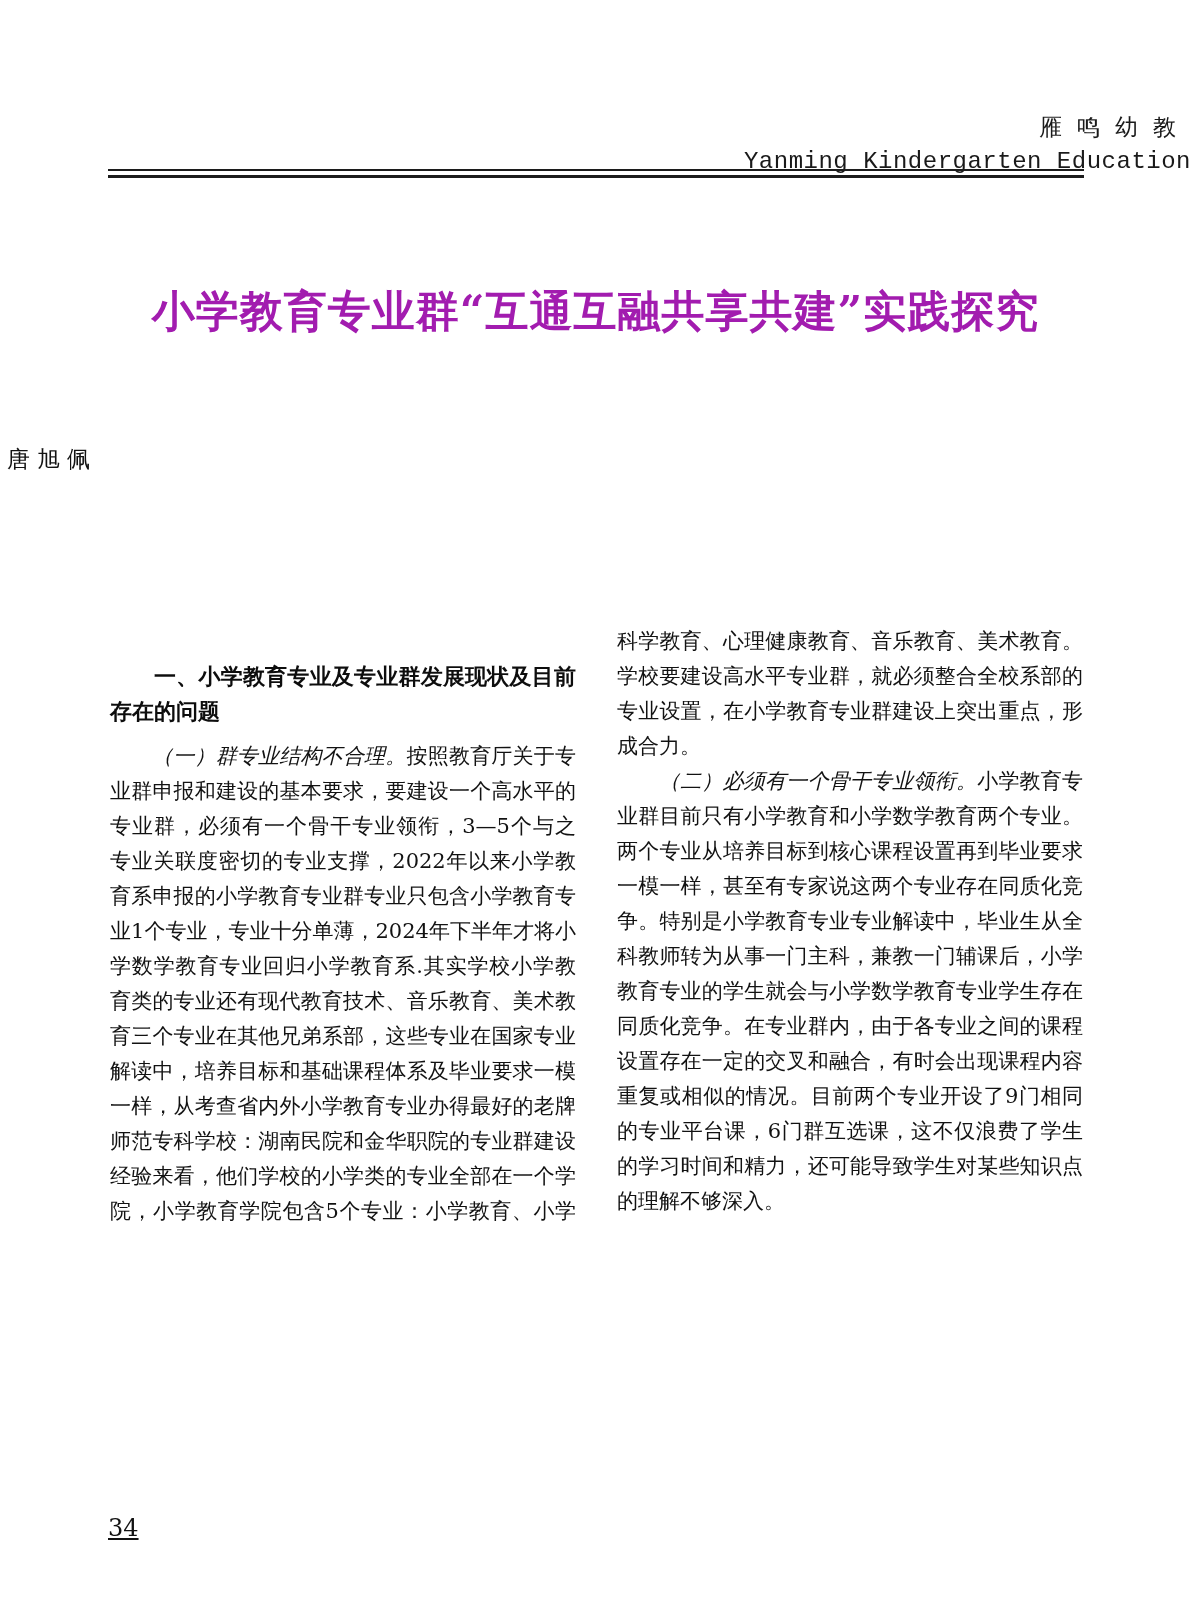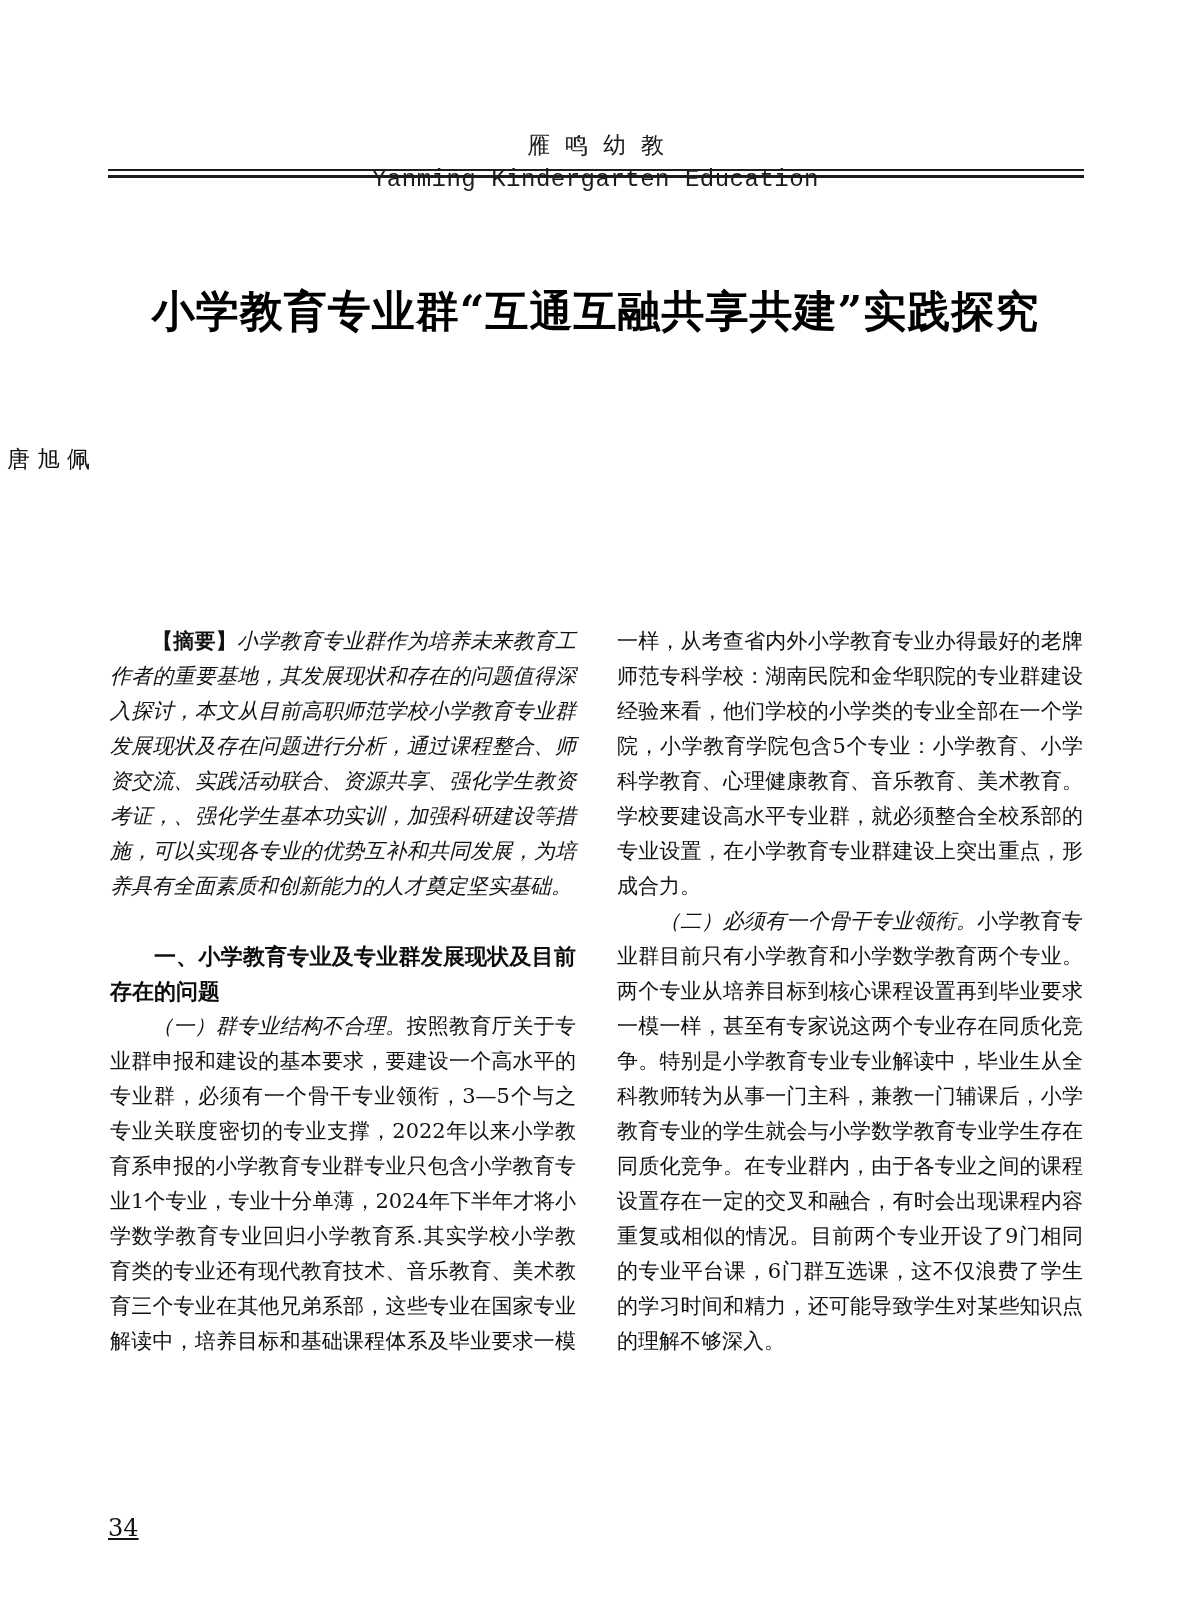--- a/index.html
+++ b/index.html
@@ -17,22 +17,21 @@
     font-family: "DejaVu Serif", "Liberation Serif", serif;
     overflow: hidden;
   }
 
   
   .journal-header {
     position: absolute;
     top: 112px;
     left: 0;
     width: 100%;
-    text-align: center;
-    margin-top: 18px;
+    text-align: right;
   }
   .journal-cn {
     font-size: 23px;
     letter-spacing: 15px;
     text-indent: 15px; 
     color: #1a1a1a;
   }
   .journal-en {
     margin-top: 5px;
     font-family: "Liberation Mono", "DejaVu Sans Mono", monospace;
@@ -54,21 +53,21 @@
   .article-title {
     position: absolute;
     top: 283px;
     left: 0;
     width: 100%;
     margin: 0;
     text-align: center;
     font-size: 43px;
     font-weight: bold;
     letter-spacing: 1px;
-    color: #000000;
+    color: #a21caf;
   }
   .author {
     position: absolute;
     top: 444px;
     left: 0;
     width: 100%;
     text-align: left;
     font-size: 23px;
     letter-spacing: 7px;
     text-indent: 7px;
@@ -93,21 +92,21 @@
   }
   .kai {
     font-style: italic; 
   }
   .label {
     font-family: "DejaVu Sans", "Liberation Sans", sans-serif;
     font-weight: bold;
     font-style: normal;
   }
   .section-heading {
-    margin: 35px 0 0 0;
+    margin: 35px 0 10px 0;
     text-indent: 2em;
     font-family: "DejaVu Sans", "Liberation Sans", sans-serif;
     font-weight: bold;
     font-size: 22px;
     line-height: 35px;
     break-inside: avoid;
     color: #0d0d0d;
   }
 
   
@@ -130,21 +129,20 @@
   </header>
 
   <div class="header-rule"></div>
 
   <h1 class="article-title">小学教育专业群“互通互融共享共建”实践探究</h1>
 
   <div class="author">唐旭佩</div>
 
   <main class="content">
 
-    <p class="abstract"><span class="label">【摘要】</span><span class="kai">小学教育专业群作为培养未来教育工作者的重要基地，其发展现状和存在的问题值得深入探讨，本文从目前高职师范学校小学教育专业群发展现状及存在问题进行分析，通过课程整合、师资交流、实践活动联合、资源共享、强化学生教资考证，、强化学生基本功实训，加强科研建设等措施，可以实现各专业的优势互补和共同发展，为培养具有全面素质和创新能力的人才奠定坚实基础。</span></p>
 
 
     <h2 class="section-heading">一、小学教育专业及专业群发展现状及目前存在的问题</h2>
 
     <p class="body-para"><span class="kai">（一）群专业结构不合理。</span><span>按照教育厅关于专业群申报和建设的基本要求，要建设一个高水平的专业群，必须有一个骨干专业领衔，3—5个与之专业关联度密切的专业支撑，2022年以来小学教育系申报的小学教育专业群专业只包含小学教育专业1个专业，专业十分单薄，2024年下半年才将小学数学教育专业回归小学教育系.其实学校小学教育类的专业还有现代教育技术、音乐教育、美术教育三个专业在其他兄弟系部，这些专业在国家专业解读中，培养目标和基础课程体系及毕业要求一模一样，从考查省内外小学教育专业办得最好的老牌师范专科学校：湖南民院和金华职院的专业群建设经验来看，他们学校的小学类的专业全部在一个学院，小学教育学院包含5个专业：小学教育、小学科学教育、心理健康教育、音乐教育、美术教育。学校要建设高水平专业群，就必须整合全校系部的专业设置，在小学教育专业群建设上突出重点，形成合力。</span></p>
 
     <p class="body-para"><span class="kai">（二）必须有一个骨干专业领衔。</span><span>小学教育专业群目前只有小学教育和小学数学教育两个专业。两个专业从培养目标到核心课程设置再到毕业要求一模一样，甚至有专家说这两个专业存在同质化竞争。特别是小学教育专业专业解读中，毕业生从全科教师转为从事一门主科，兼教一门辅课后，小学教育专业的学生就会与小学数学教育专业学生存在同质化竞争。在专业群内，由于各专业之间的课程设置存在一定的交叉和融合，有时会出现课程内容重复或相似的情况。目前两个专业开设了9门相同的专业平台课，6门群互选课，这不仅浪费了学生的学习时间和精力，还可能导致学生对某些知识点的理解不够深入。</span></p>
 
 
   </main>

